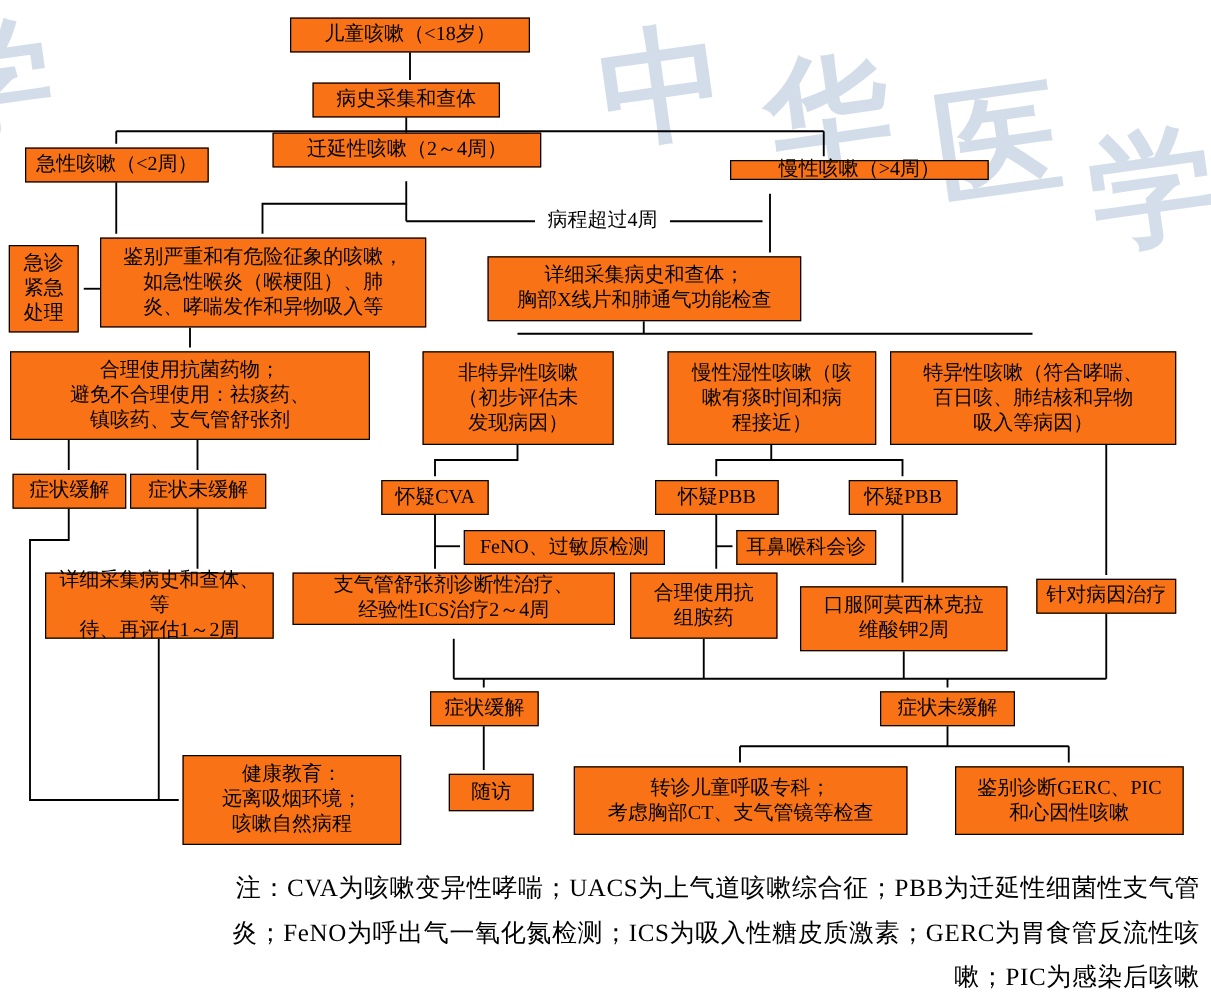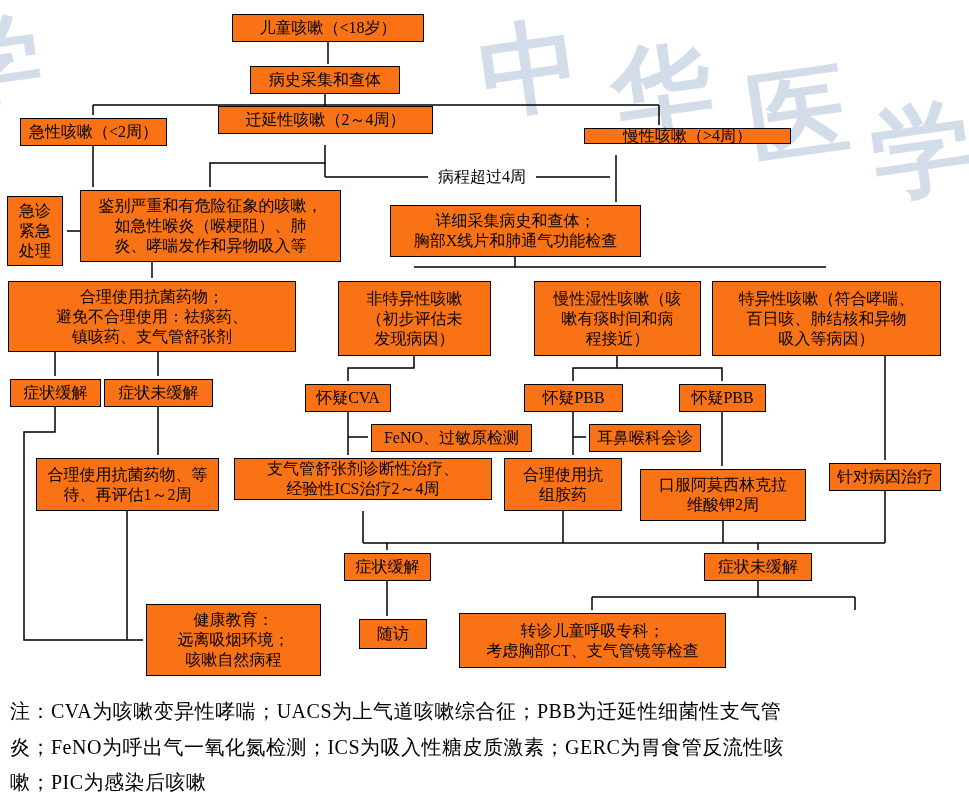--- a/index.html
+++ b/index.html
@@ -19,21 +19,21 @@
     display:flex; align-items:center; justify-content:center;
     text-align:center; white-space:pre-line;
     font-size:16px; line-height:1.25; padding:1px 3px;
   }
   .edge-label {
     position:absolute; z-index:3; background:#fff; font-size:16px;
     text-align:center; line-height:26px;
   }
   .note {
     position:absolute; z-index:3; font-size:20px; line-height:1.78;
-    white-space:pre-line; letter-spacing:.5px;
+    white-space:pre-line; letter-spacing:.5px;text-align:right;
   }
 </style>
 </head>
 <body>
 
 <div class="canvas">
 
   <span class="wm" style="left: -58px; top: 14px; color: rgb(169, 189, 214);">学</span>
   <span class="wm" style="left: 480px; top: 18px; color: rgb(169, 189, 214);">中</span>
   <span class="wm" style="left: 612px; top: 40px; color: rgb(169, 189, 214);">华</span>
@@ -116,37 +116,39 @@
   <div class="node" style="left:712px;top:281px;width:229px;height:75px">特异性咳嗽（符合哮喘、
 百日咳、肺结核和异物
 吸入等病因）</div>
   <div class="node" style="left:10px;top:379px;width:91px;height:28px">症状缓解</div>
   <div class="node" style="left:104px;top:379px;width:109px;height:28px">症状未缓解</div>
   <div class="node" style="left:305px;top:384px;width:86px;height:28px">怀疑CVA</div>
   <div class="node" style="left:524px;top:384px;width:99px;height:28px">怀疑PBB</div>
   <div class="node" style="left:679px;top:384px;width:87px;height:28px">怀疑PBB</div>
   <div class="node" style="left:371px;top:424px;width:161px;height:28px">FeNO、过敏原检测</div>
   <div class="node" style="left:589px;top:424px;width:112px;height:28px">耳鼻喉科会诊</div>
-  <div class="node" style="left:36px;top:458px;width:183px;height:53px">合理使用抗菌药物、等
+  <div class="node" style="left:36px;top:458px;width:183px;height:53px">详细采集病史和查体、等
 待、再评估1～2周</div>
   <div class="node" style="left:234px;top:458px;width:258px;height:42px">支气管舒张剂诊断性治疗、
 经验性ICS治疗2～4周</div>
   <div class="node" style="left:504px;top:458px;width:118px;height:53px">合理使用抗
 组胺药</div>
   <div class="node" style="left:640px;top:469px;width:166px;height:52px">口服阿莫西林克拉
 维酸钾2周</div>
   <div class="node" style="left:829px;top:463px;width:112px;height:28px">针对病因治疗</div>
   <div class="node" style="left:344px;top:553px;width:87px;height:28px">症状缓解</div>
   <div class="node" style="left:704px;top:553px;width:108px;height:28px">症状未缓解</div>
   <div class="node" style="left:146px;top:604px;width:175px;height:72px">健康教育：
 远离吸烟环境；
 咳嗽自然病程</div>
   <div class="node" style="left:359px;top:619px;width:68px;height:30px">随访</div>
   <div class="node" style="left:459px;top:613px;width:267px;height:55px">转诊儿童呼吸专科；
 考虑胸部CT、支气管镜等检查</div>
+  <div class="node" style="left:764px;top:613px;width:183px;height:55px">鉴别诊断GERC、PIC
+和心因性咳嗽</div>
 
   <div class="edge-label" style="left:428px;top:164px;width:108px;height:26px">病程超过4周</div>
 
   <div class="note" style="left:10px;top:694px;width:950px">注：CVA为咳嗽变异性哮喘；UACS为上气道咳嗽综合征；PBB为迁延性细菌性支气管
 炎；FeNO为呼出气一氧化氮检测；ICS为吸入性糖皮质激素；GERC为胃食管反流性咳
 嗽；PIC为感染后咳嗽</div>
 
 </div>
 
 </body></html>

